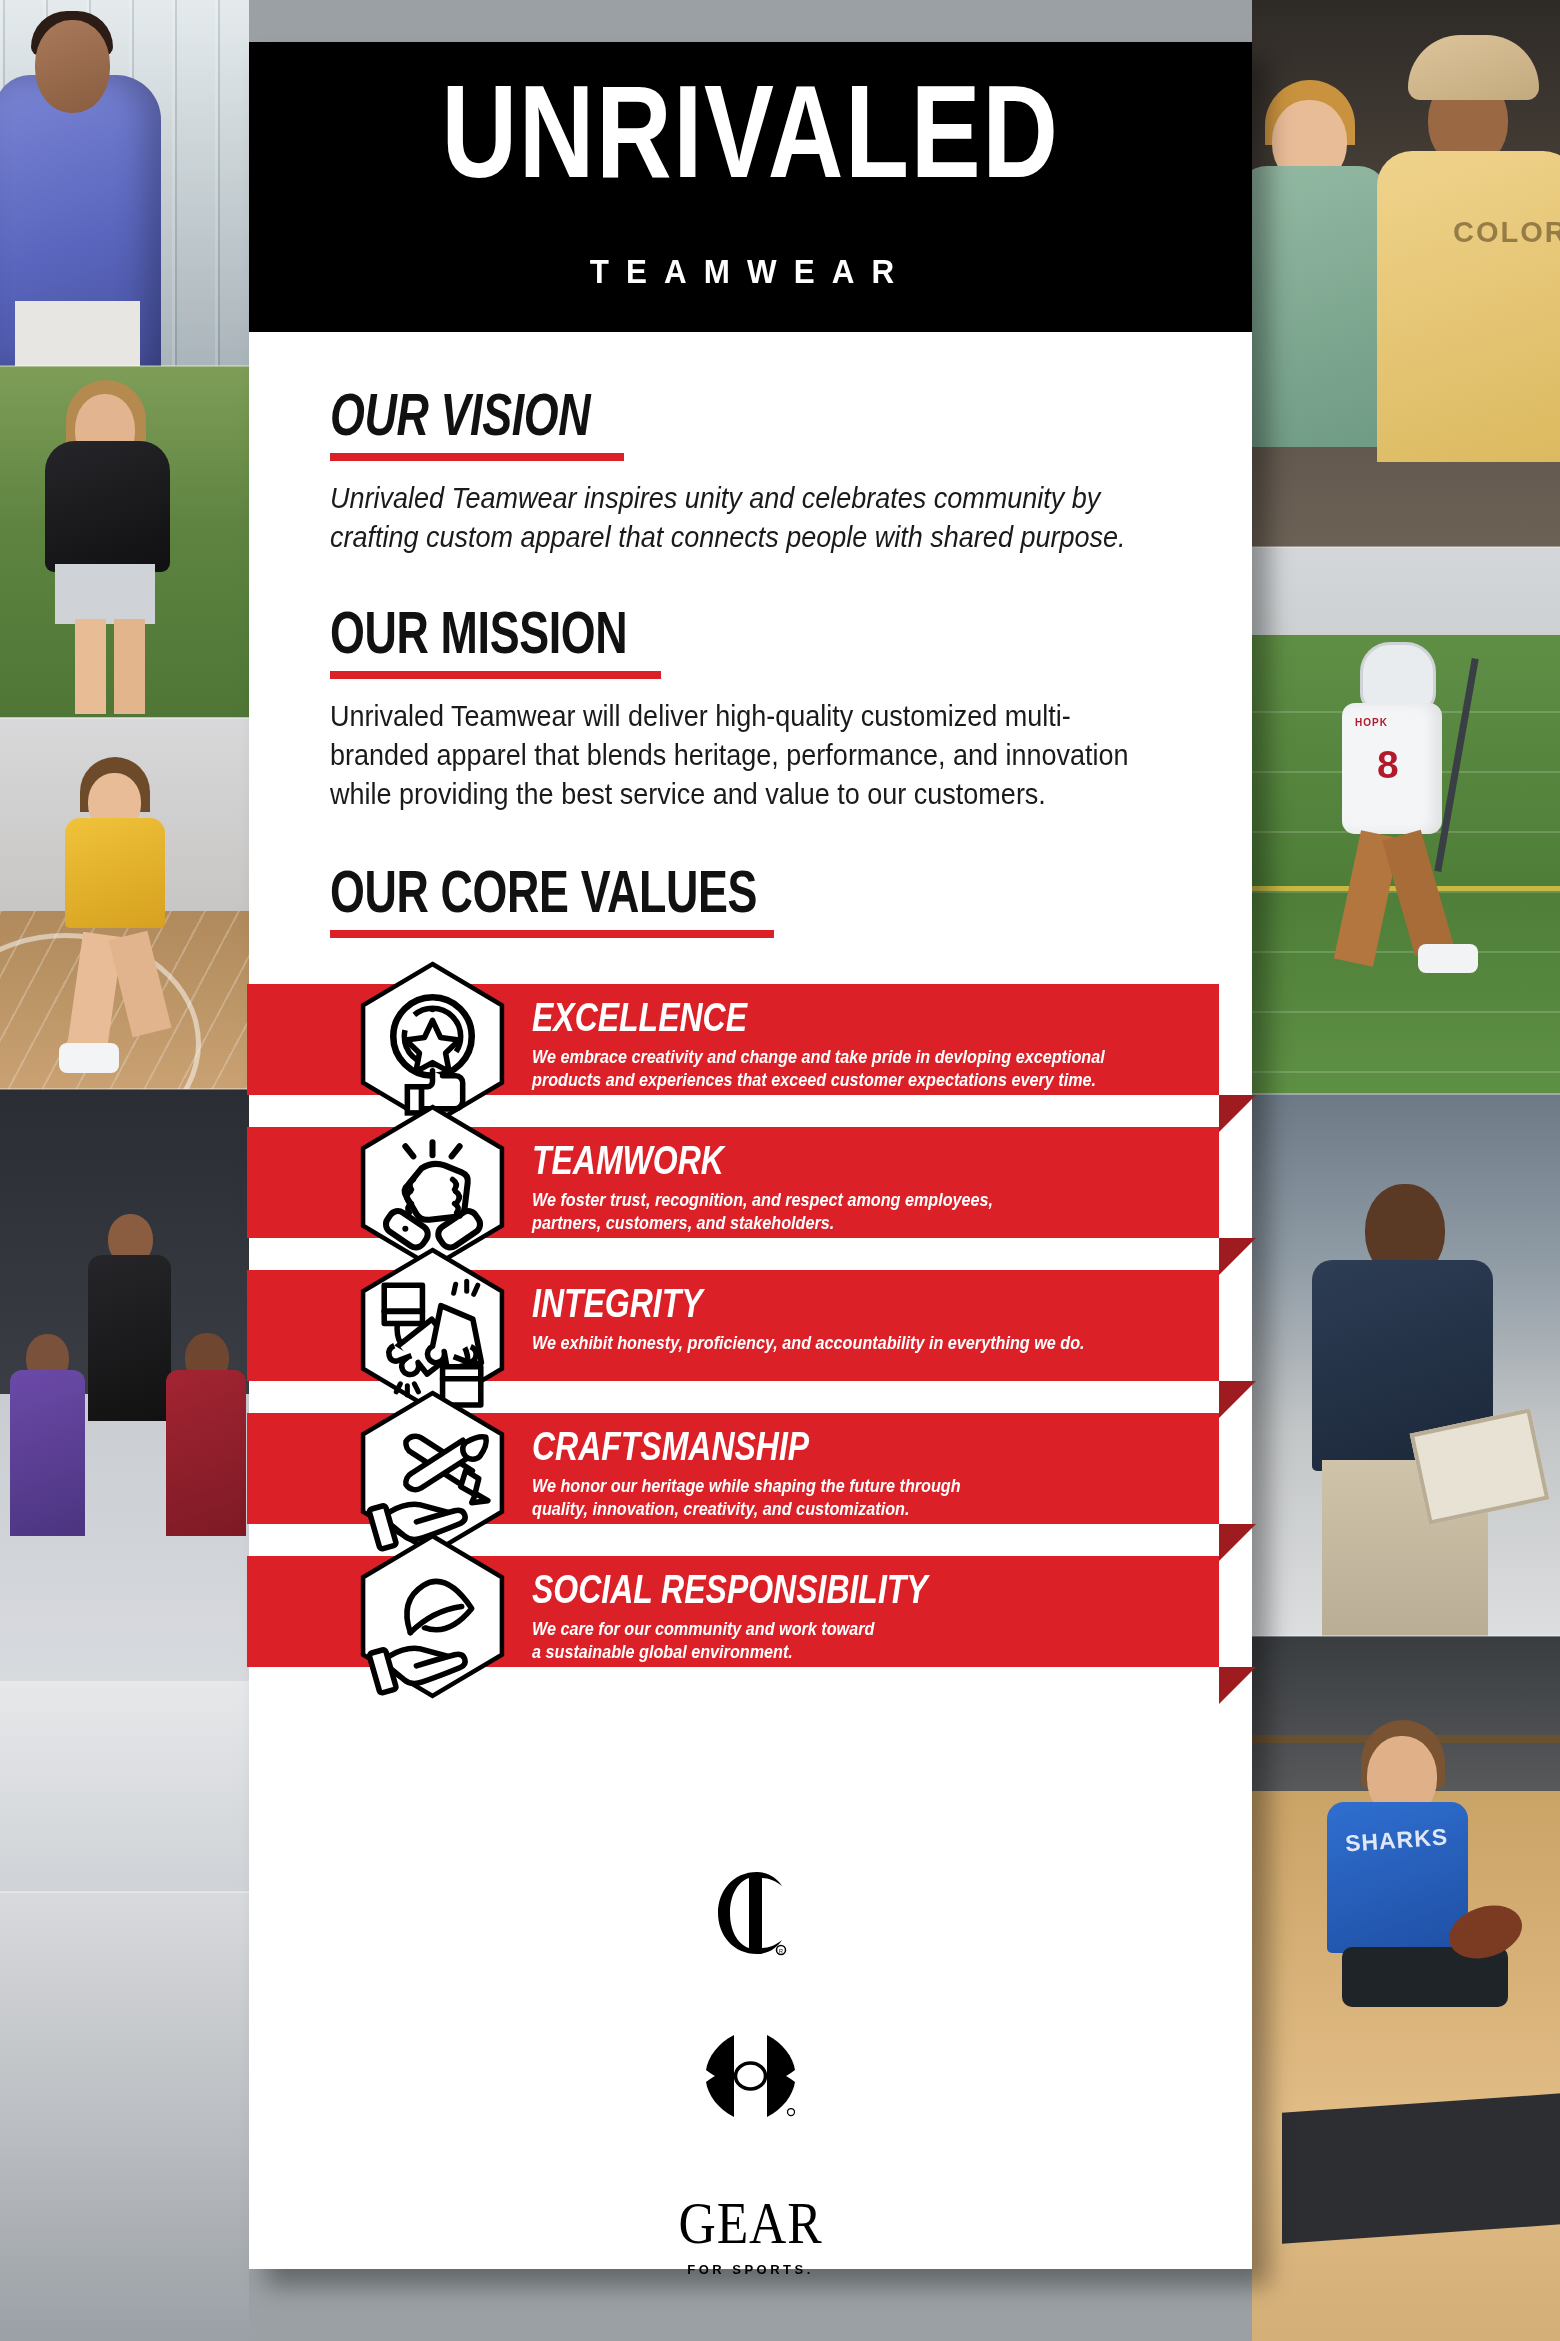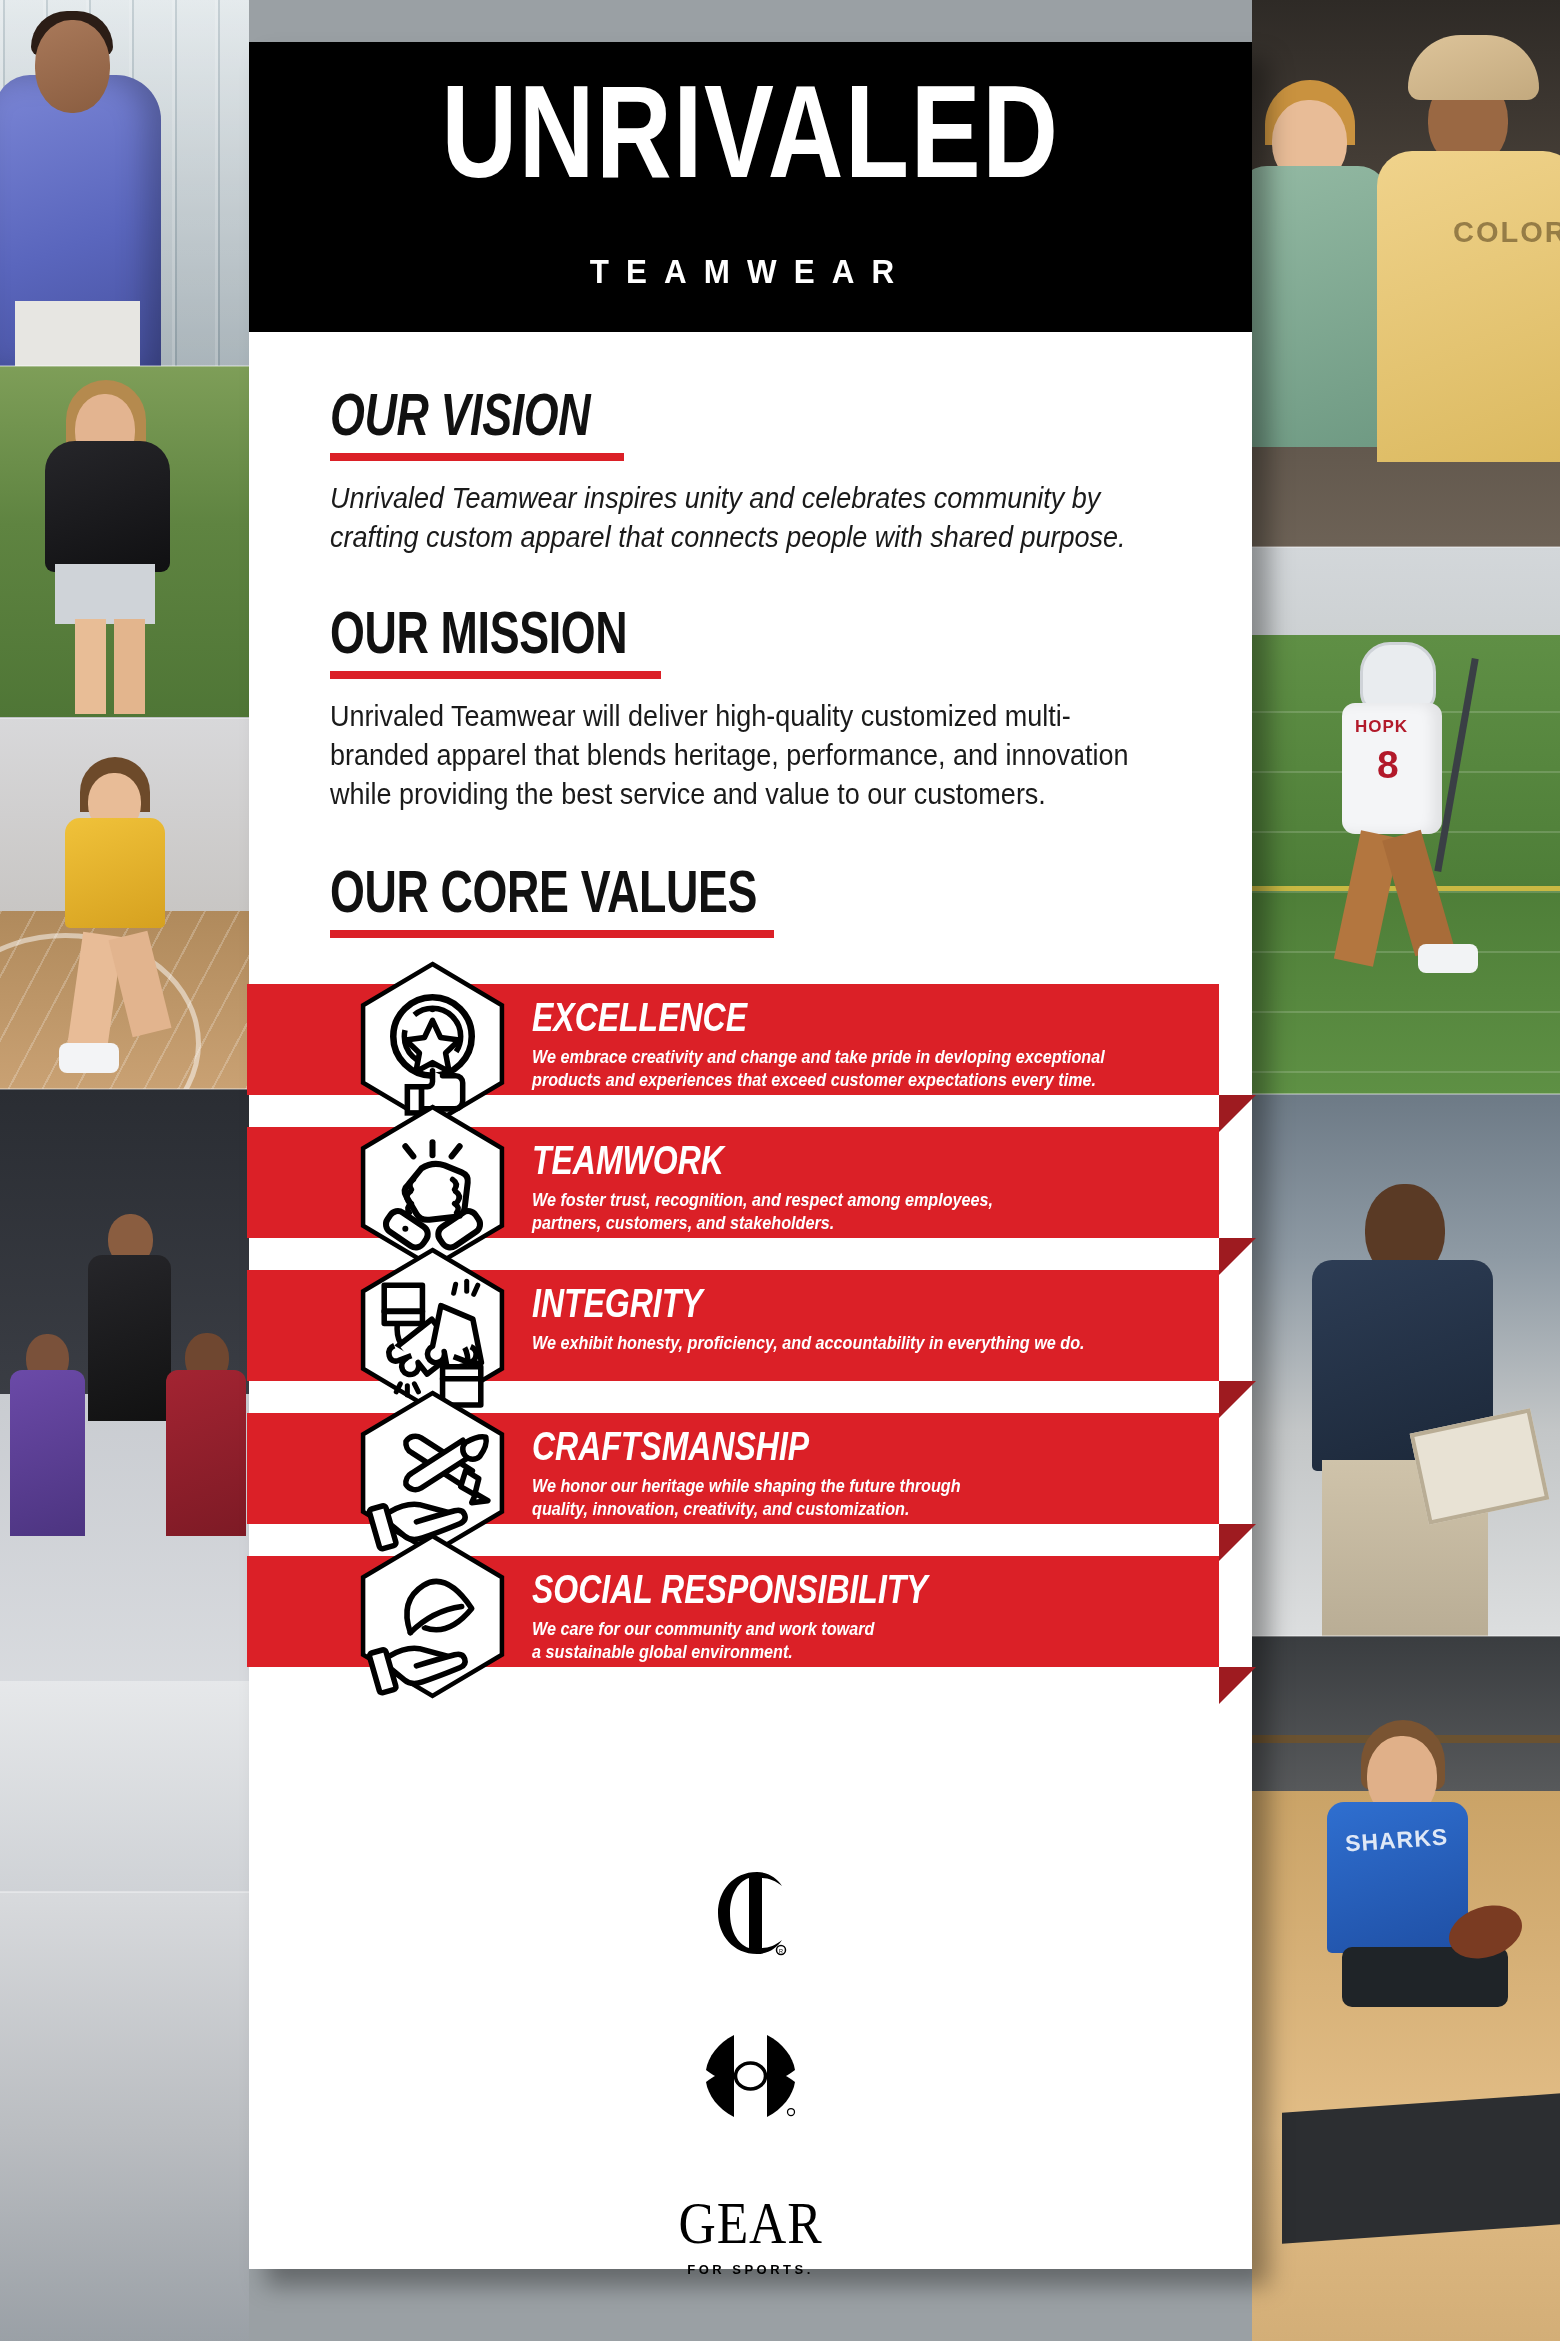--- a/index.html
+++ b/index.html
@@ -86,21 +86,21 @@
 
   
   #p7{left:1252px;top:547px;width:309px;height:547px;
       background:linear-gradient(180deg,#d3d7da 0%,#cdd1d3 16%,#5f8f45 16%,#4e7e38 62%,#5e9044 100%);}
   #p7 .yard{position:absolute;left:0;top:30%;width:100%;height:70%;
       background:repeating-linear-gradient(180deg,rgba(255,255,255,.16) 0 2.5px,rgba(0,0,0,0) 2.5px 60px);}
   #p7 .ybar{position:absolute;left:0;top:62%;width:100%;height:5px;background:rgba(232,200,70,.8);}
   #p7 .kit{position:absolute;left:90px;top:156px;width:100px;height:131px;border-radius:13px;background:#f4f5f7;
       box-shadow:inset -9px 0 13px rgba(0,0,0,.08);}
   #p7 .num{position:absolute;left:125px;top:196px;color:#b2192a;font-size:39px;font-weight:bold;}
-  #p7 .hop{position:absolute;left:103px;top:170px;color:#b2192a;font-size:17px;font-weight:bold;letter-spacing:1px;}
+  #p7 .hop{position:absolute;left:103px;top:170px;color:#b2192a;font-size:10px;font-weight:bold;letter-spacing:1px;}
   #p7 .helm{position:absolute;left:108px;top:95px;width:70px;height:65px;border-radius:30px 30px 20px 20px;background:#e9ecef;border:3px solid #cfd3d8;}
   #p7 .stick{position:absolute;left:201px;top:110px;width:7px;height:216px;background:#3a3f45;transform:rotate(10deg);}
   #p7 .legL{position:absolute;left:95px;top:286px;width:40px;height:131px;background:#b3763f;transform:rotate(12deg);}
   #p7 .legR{position:absolute;left:146px;top:286px;width:40px;height:120px;background:#a86c39;transform:rotate(-16deg);}
   #p7 .sh{position:absolute;left:166px;top:397px;width:60px;height:29px;border-radius:8px;background:#f2f3f5;}
 
   
   #p8{left:1252px;top:1094px;width:309px;height:542px;
       background:linear-gradient(180deg,#6d7a86 0%,#8e9aa4 30%,#c3c6c7 62%,#dcdedf 100%);}
   #p8 .polo{position:absolute;left:60px;top:166px;width:181px;height:211px;border-radius:20px 20px 5px 5px;

